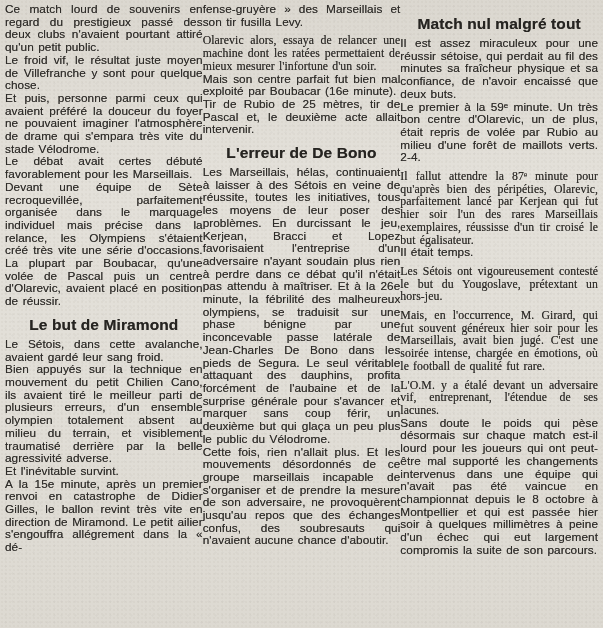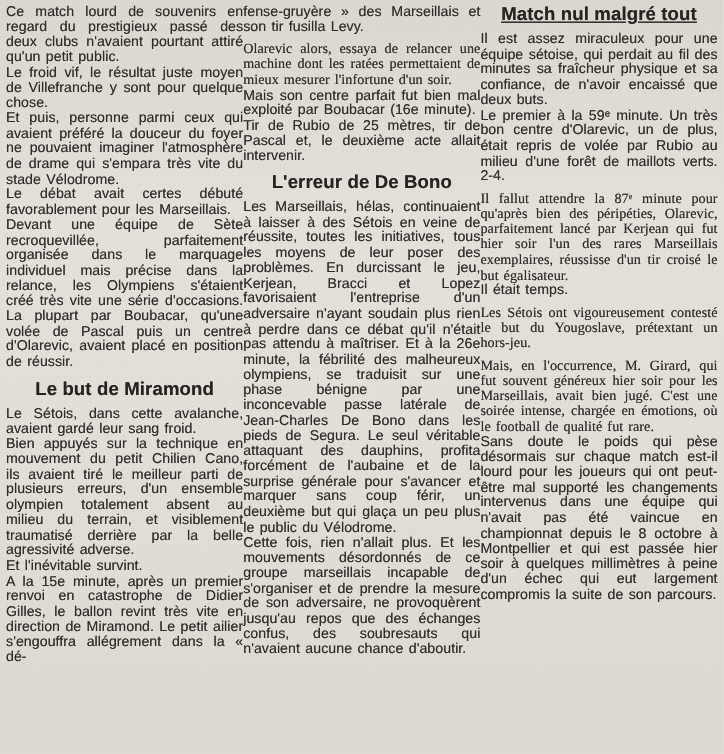--- a/index.html
+++ b/index.html
@@ -37,21 +37,21 @@
   .heading {
     margin: 8px 2px 5px 2px;
     font-size: 15.5px;
     line-height: 17px;
     font-weight: bold;
     text-align: center;
     color: #262421;
     letter-spacing: 0.1px;
     text-shadow: 0 0 0.5px rgba(38,36,33,0.6);
   }
-  .column > .heading:first-child { margin-top: 1px; text-decoration: underline; }
+  .column > .heading:first-child { margin-top: 12px; }
 </style>
 </head>
 <body>
 
 <div class="scan">
   <div class="columns">
     <div class="column">
         <p class="para">Ce match lourd de souvenirs en regard du prestigieux passé des deux clubs n'avaient pourtant attiré qu'un petit public.</p>
         <p class="para">Le froid vif, le résultat juste moyen de Villefranche y sont pour quelque chose.</p>
         <p class="para">Et puis, personne parmi ceux qui avaient préféré la douceur du foyer ne pouvaient imaginer l'atmosphère de drame qui s'empara très vite du stade Vélodrome.</p>
@@ -67,22 +67,23 @@
         <p class="para">fense-gruyère » des Marseillais et son tir fusilla Levy.</p>
         <p class="para gap">Olarevic alors, essaya de relancer une machine dont les ratées permettaient de mieux mesurer l'infortune d'un soir.</p>
         <p class="para">Mais son centre parfait fut bien mal exploité par Boubacar (16e minute).</p>
         <p class="para">Tir de Rubio de 25 mètres, tir de Pascal et, le deuxième acte allait intervenir.</p>
         <h2 class="heading">L'erreur de De Bono</h2>
         <p class="para">Les Marseillais, hélas, continuaient à laisser à des Sétois en veine de réussite, toutes les initiatives, tous les moyens de leur poser des problèmes. En durcissant le jeu, Kerjean, Bracci et Lopez favorisaient l'entreprise d'un adversaire n'ayant soudain plus rien à perdre dans ce débat qu'il n'était pas attendu à maîtriser. Et à la 26e minute, la fébrilité des malheureux olympiens, se traduisit sur une phase bénigne par une inconcevable passe latérale de Jean-Charles De Bono dans les pieds de Segura. Le seul véritable attaquant des dauphins, profita forcément de l'aubaine et de la surprise générale pour s'avancer et marquer sans coup férir, un deuxième but qui glaça un peu plus le public du Vélodrome.</p>
         <p class="para">Cette fois, rien n'allait plus. Et les mouvements désordonnés de ce groupe marseillais incapable de s'organiser et de prendre la mesure de son adversaire, ne provoquèrent jusqu'au repos que des échanges confus, des soubresauts qui n'avaient aucune chance d'aboutir.</p>
       </div>
     <div class="column">
         <h2 class="heading">Match nul malgré tout</h2>
-        <p class="para">Il est assez miraculeux pour une équipe sétoise, qui perdait au fil des minutes sa fraîcheur physique et sa confiance, de n'avoir encaissé que deux buts.</p>
+        <p class="para">Il est assez miraculeux pour une réussir sétoise, qui perdait au fil des minutes sa fraîcheur physique et sa confiance, de n'avoir encaissé que deux buts.</p>
         <p class="para">Le premier à la 59ᵉ minute. Un très bon centre d'Olarevic, un de plus, était repris de volée par Rubio au milieu d'une forêt de maillots verts. 2-4.</p>
         <p class="para gap">Il fallut attendre la 87ᵉ minute pour qu'après bien des péripéties, Olarevic, parfaitement lancé par Kerjean qui fut hier soir l'un des rares Marseillais exemplaires, réussisse d'un tir croisé le but égalisateur.</p>
         <p class="para">Il était temps.</p>
         <p class="para gap">Les Sétois ont vigoureusement contesté le but du Yougoslave, prétextant un hors-jeu.</p>
         <p class="para gap">Mais, en l'occurrence, M. Girard, qui fut souvent généreux hier soir pour les Marseillais, avait bien jugé. C'est une soirée intense, chargée en émotions, où le football de qualité fut rare.</p>
+        <p class="para gap">L'O.M. y a étalé devant un adversaire vif, entreprenant, l'étendue de ses lacunes.</p>
         <p class="para">Sans doute le poids qui pèse désormais sur chaque match est-il lourd pour les joueurs qui ont peut-être mal supporté les changements intervenus dans une équipe qui n'avait pas été vaincue en championnat depuis le 8 octobre à Montpellier et qui est passée hier soir à quelques millimètres à peine d'un échec qui eut largement compromis la suite de son parcours.</p>
       </div>
   </div>
 </div>
 
 </body></html>

